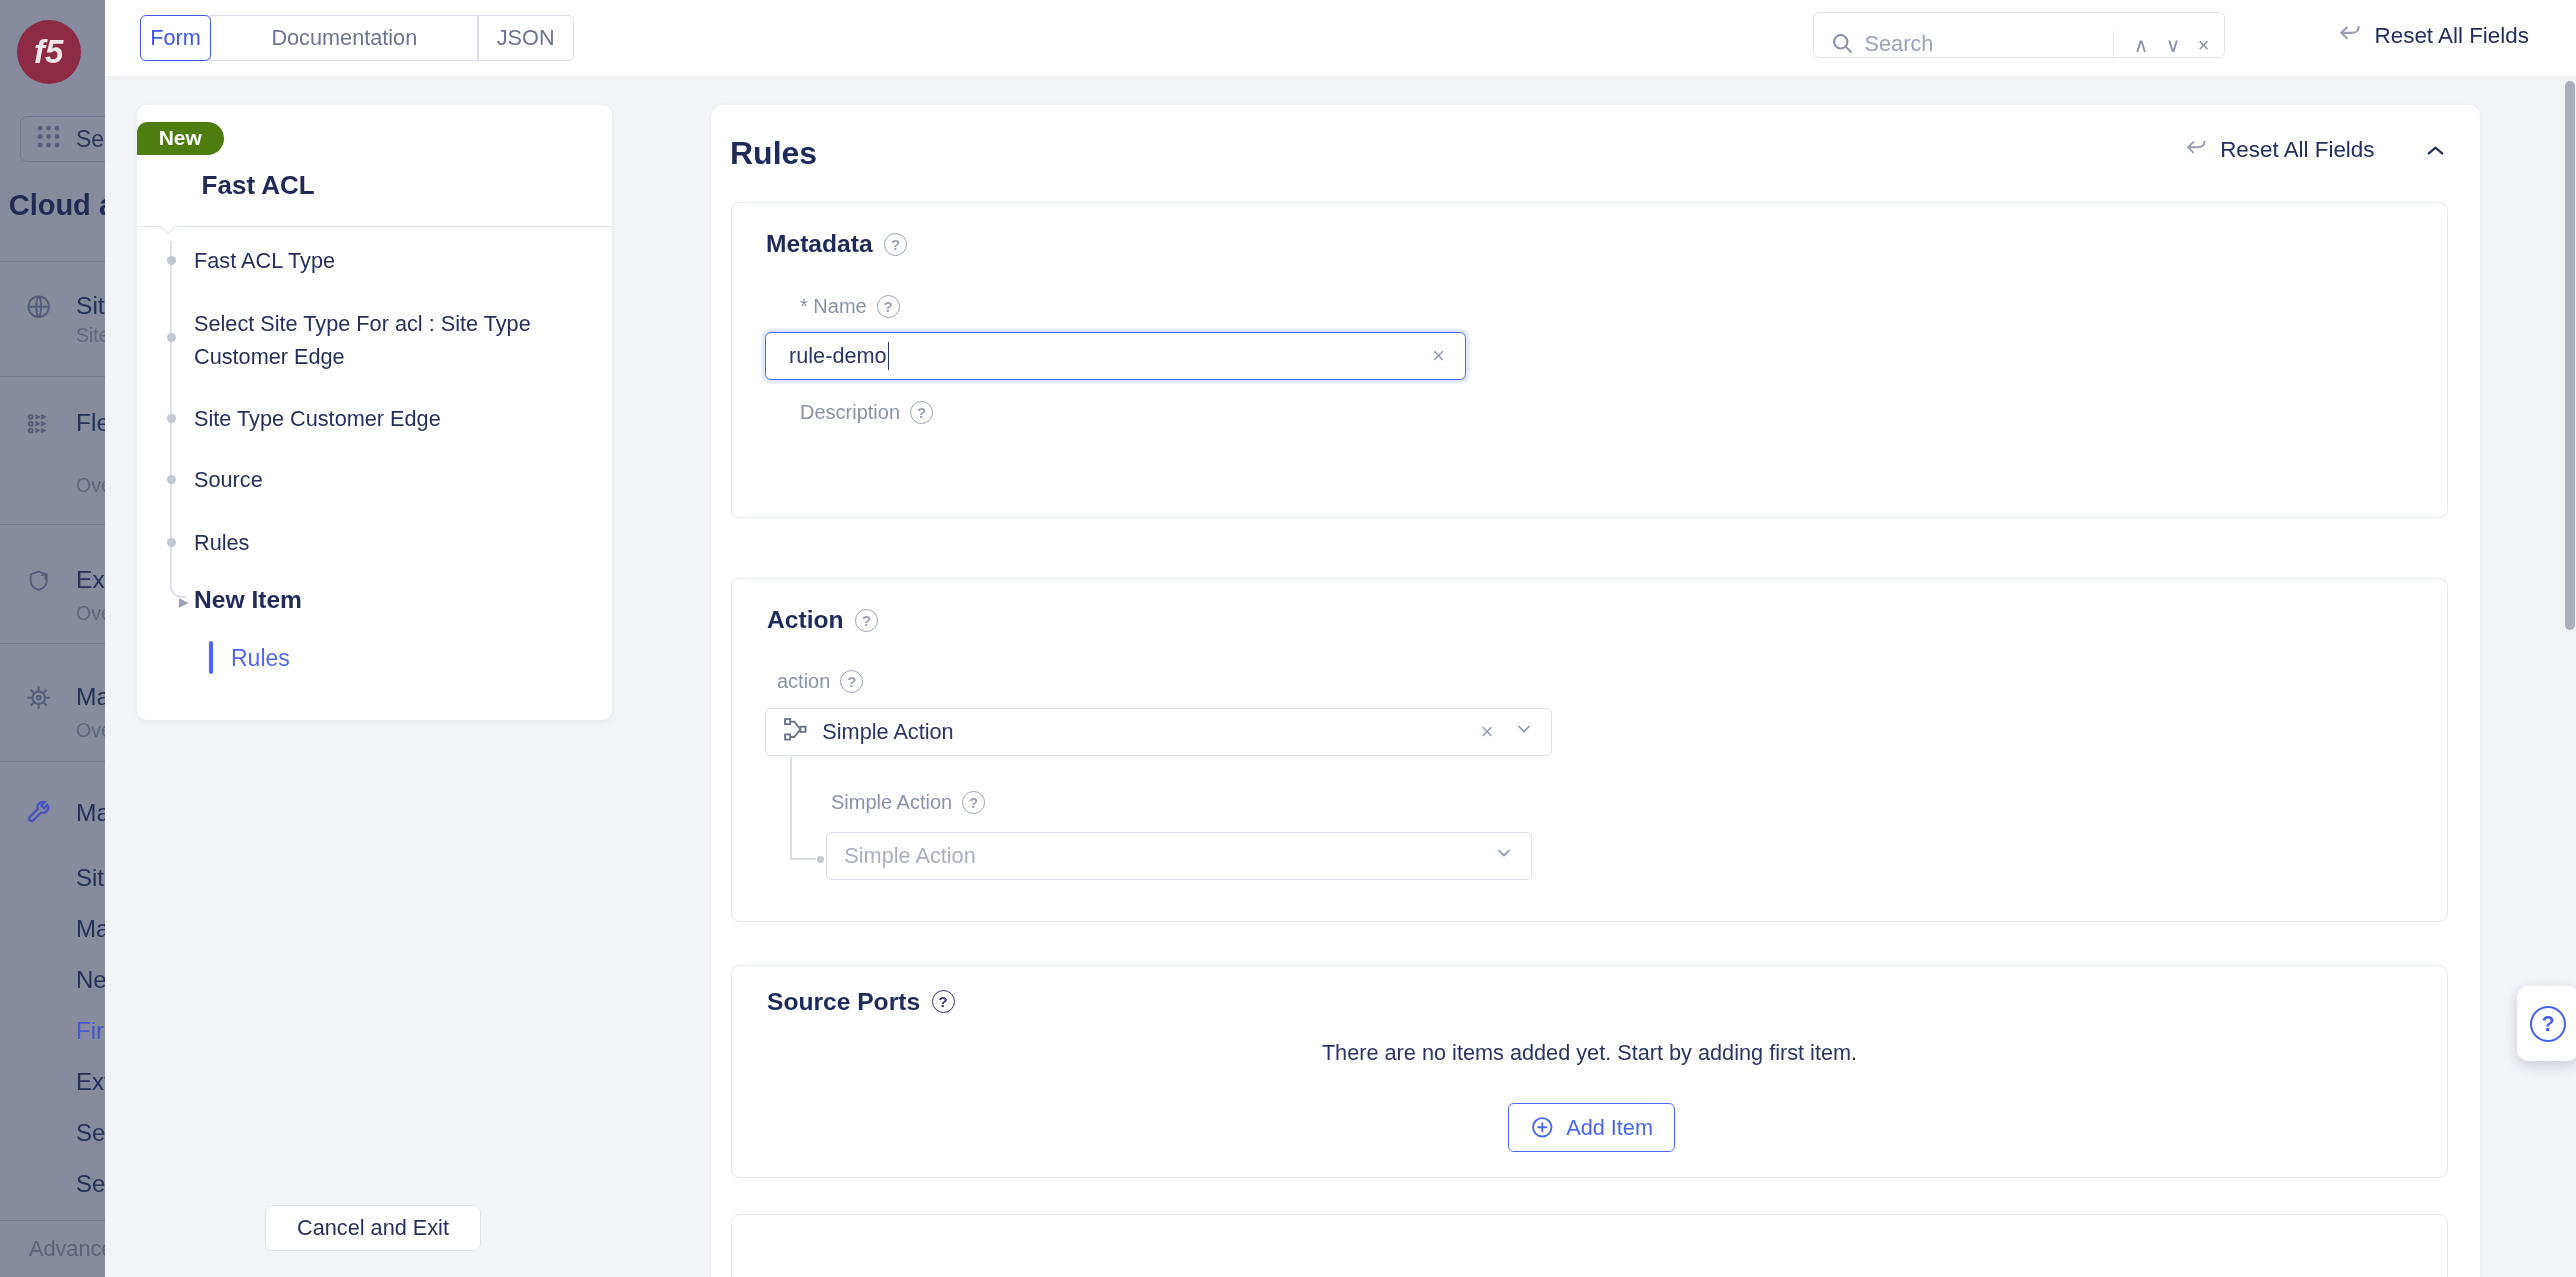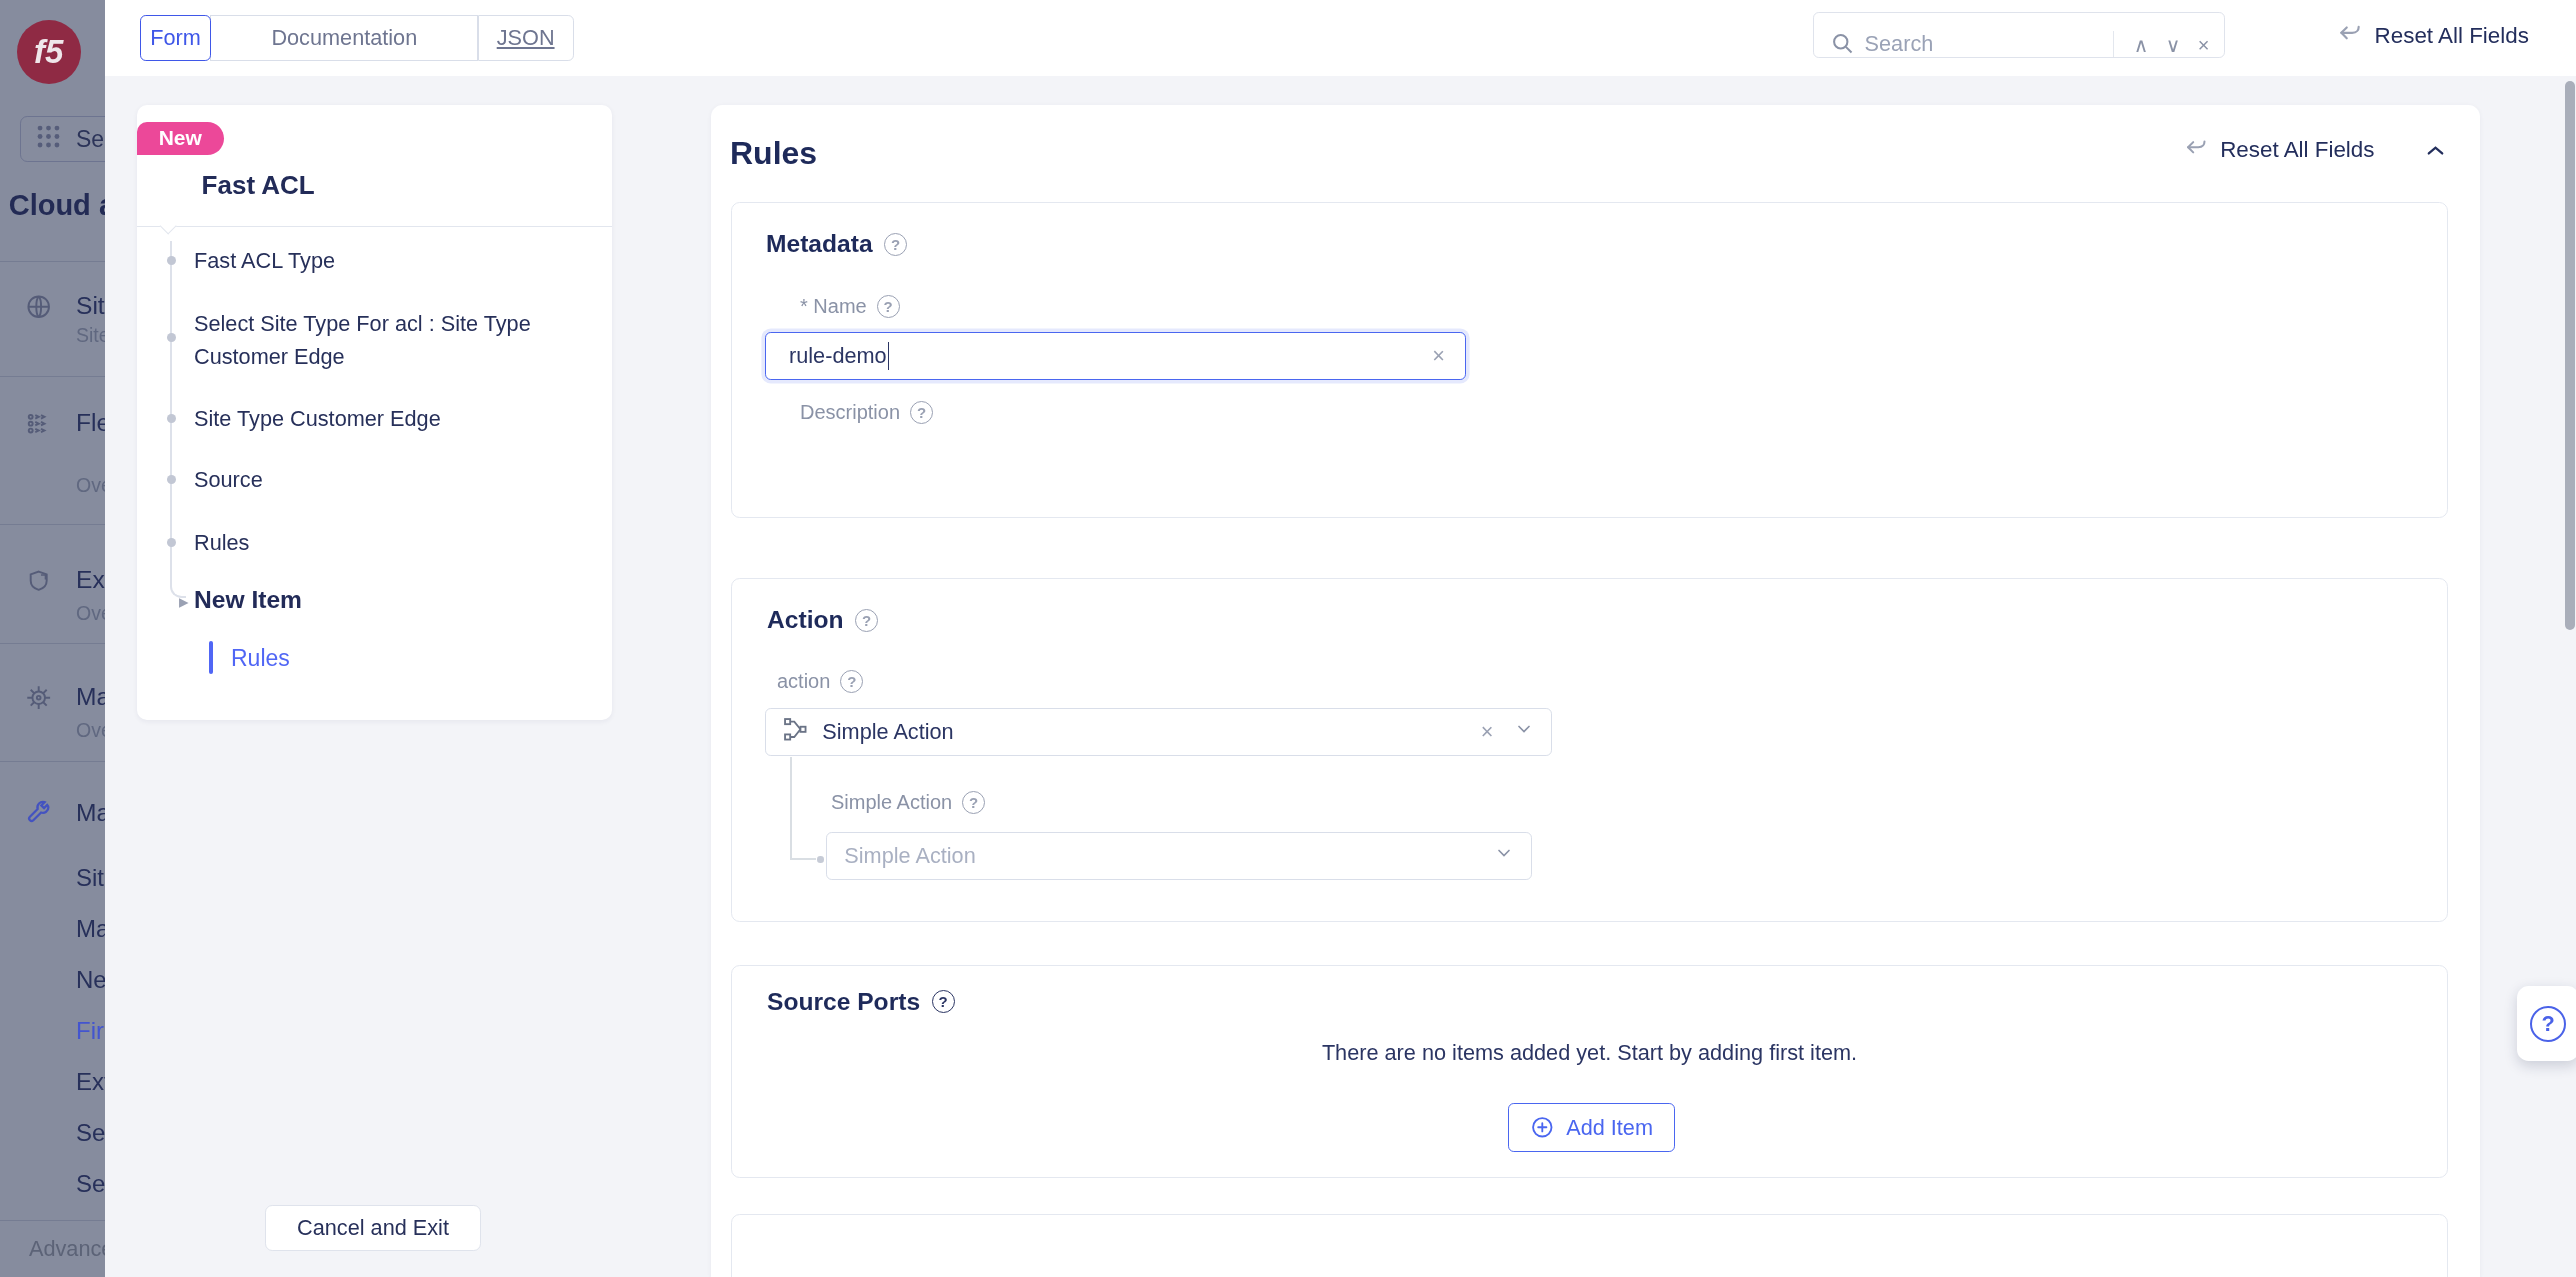--- a/index.html
+++ b/index.html
@@ -6,21 +6,21 @@
   html,body { width:2576px; height:1278px; overflow:hidden; background:#fff;
     font-family:"Liberation Sans","DejaVu Sans",sans-serif; }
   #app { position:relative; width:2576px; height:1278px; overflow:hidden; }
 
   
   #topbar { position:absolute; left:0; top:0; width:2576px; height:76px; background:#fff; z-index:3; }
   #tabs { position:absolute; left:140px; top:15px; height:46px; display:flex; }
   .seg { height:46px; display:flex; align-items:center; justify-content:center;
     border:0.7px solid #d9dee9; margin-left:-0.7px; color:#6e7590; font-size:21.7px; background:#fff; }
   .seg.first { border-radius:5.8px 0 0 5.8px; margin-left:0; }
-  .seg.last  { border-radius:0 5.8px 5.8px 0;text-decoration:underline; }
+  .seg.last  { border-radius:0 5.8px 5.8px 0; }
   .seg.active { border:1.4px solid #3f57e8; border-radius:5.8px; color:#3f57e8; z-index:2; }
   #search { position:absolute; left:1813px; top:12.3px; width:412px; height:46px;
     border:0.7px solid #dfe3ec; border-radius:5.8px; display:flex; align-items:flex-end; background:#fff; }
   #search .mag { margin:0 10px 0 16px; color:#8a92a6; flex:0 0 auto; }
   #search input { border:none; outline:none; flex:1; font-size:21.7px; color:#2b3563; min-width:0;
     font-family:inherit; background:transparent; }
   #search input::placeholder { color:#9aa2b6; }
   #search .sdiv { width:0.7px; height:26px; background:#e3e7ee; margin:0 11.6px; }
   .sctrl { color:#8a92a6; font-size:20px; padding:0 8.7px; cursor:pointer; }
   #reset-top { position:absolute; left:2337px; top:16px; height:40px; display:flex; align-items:center; gap:11.6px; }
@@ -47,21 +47,21 @@
   .g-icon.blue { color:#4453c0; }
   .g-title { position:absolute; left:76px; color:#27305a; font-size:24.6px; white-space:nowrap; }
   .g-sub { position:absolute; left:76px; color:#606880; font-size:19.5px; white-space:nowrap; }
   .m-item { position:absolute; left:76px; color:#27305a; font-size:24px; white-space:nowrap; }
   .m-item.active { color:#4355cf; }
   .adv { position:absolute; left:29px; color:#5c6377; font-size:21.7px; white-space:nowrap; }
 
   
   #stepper { position:absolute; left:137px; top:105px; width:475px; height:615px; background:#fff;
     border-radius:10px; box-shadow:0 1.4px 5.8px rgba(30,40,80,.06); z-index:5; }
-  #badge { position:absolute; left:0; top:16.6px; height:33px; padding:0 21.7px; background:#ec4899;
+  #badge { position:absolute; left:0; top:16.6px; height:33px; padding:0 21.7px; background:#4d7c0f;
     border-radius:10px 16.6px 16.6px 0; color:#fff; font-weight:bold; font-size:21px;
     display:flex; align-items:center; }
   #stitle { position:absolute; left:24.6px; top:65px; color:#222b58; font-weight:bold; font-size:26px;margin-left:40px; }
   #sdiv { position:absolute; left:0; top:121px; width:475px; height:0.7px; background:#e2e6ee; }
   #snotch { position:absolute; left:24.6px; top:115px; width:12.3px; height:12.3px; background:#fff;
     border-right:0.7px solid #e2e6ee; border-bottom:0.7px solid #e2e6ee; transform:rotate(45deg); }
   #tline { position:absolute; left:33px; top:136px; width:2.2px; height:341px; background:#dde1ea; }
   #tcorner { position:absolute; left:33px; top:477px; width:16px; height:16px;
     border-left:2.2px solid #dde1ea; border-bottom:2.2px solid #dde1ea; border-bottom-left-radius:11.6px; }
   .tdot { position:absolute; left:30px; width:9.4px; height:9.4px; border-radius:50%; background:#c2c7d4; }

